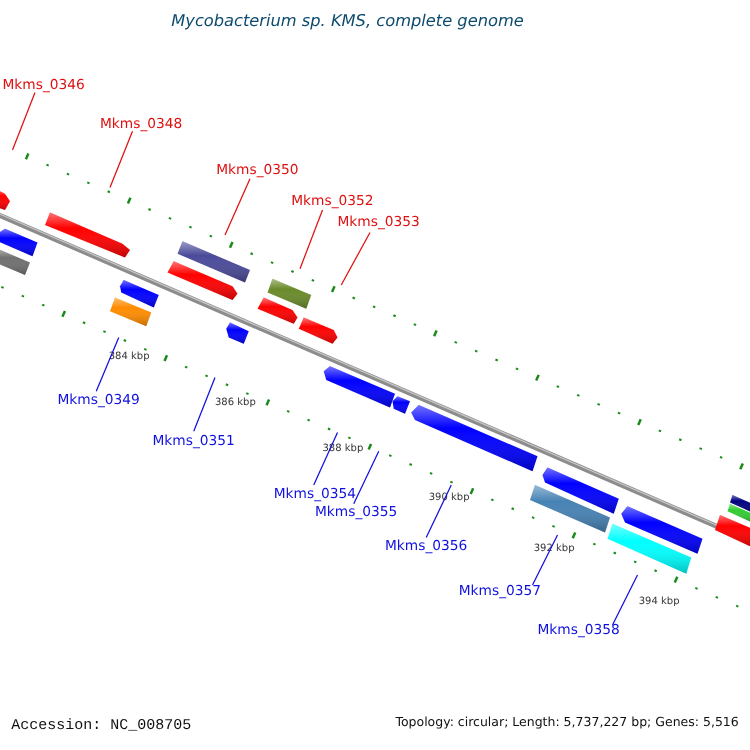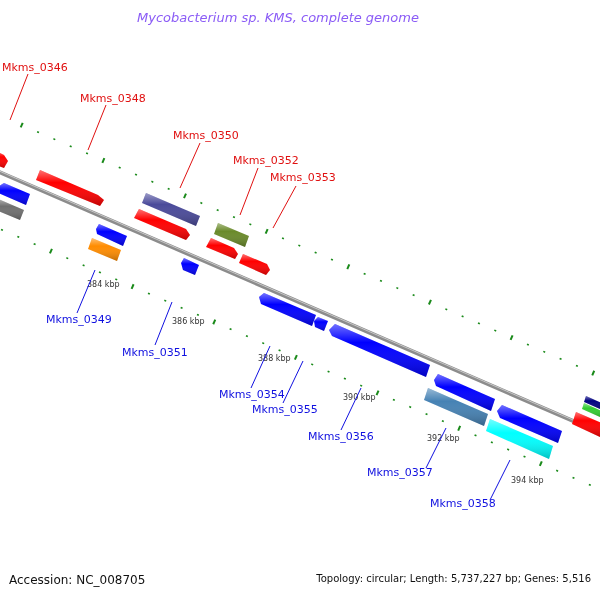--- a/index.html
+++ b/index.html
@@ -1,18 +1,18 @@
 <!DOCTYPE html>
 <html><head>
 <meta charset="utf-8">
 <style>
   html, body { margin:0; padding:0; background:#ffffff; }
   body { width:600px; height:600px; position:relative; overflow:hidden; font-family:"DejaVu Sans", sans-serif; }
-  #title { position:absolute; top:10px; left:0; width:556px; text-align:center; font-size:13px; font-style:italic; color:#8b5cf6; }
-  #footer-left { position:absolute; left:9px; top:573px; font-size:12px; color:#111; }
+  #title { position:absolute; top:10px; left:0; width:556px; text-align:center; font-size:13px; font-style:italic; color:#0c4a6e; }
+  #footer-left { position:absolute; left:9px; top:573px; font-size:12px; color:#111;font-family:Liberation Mono, monospace; }
   #footer-right { position:absolute; right:9px; top:573px; font-size:10px; color:#111; }
   svg { position:absolute; left:0; top:0; }
   .lbl { font-family:"DejaVu Sans", sans-serif; font-size:11px; }
   .tick-lbl { font-family:"DejaVu Sans", sans-serif; font-size:8px; fill:#333; }
 </style>
 </head>
 <body>
 
 <div id="title">Mycobacterium sp. KMS, complete genome</div>
 

